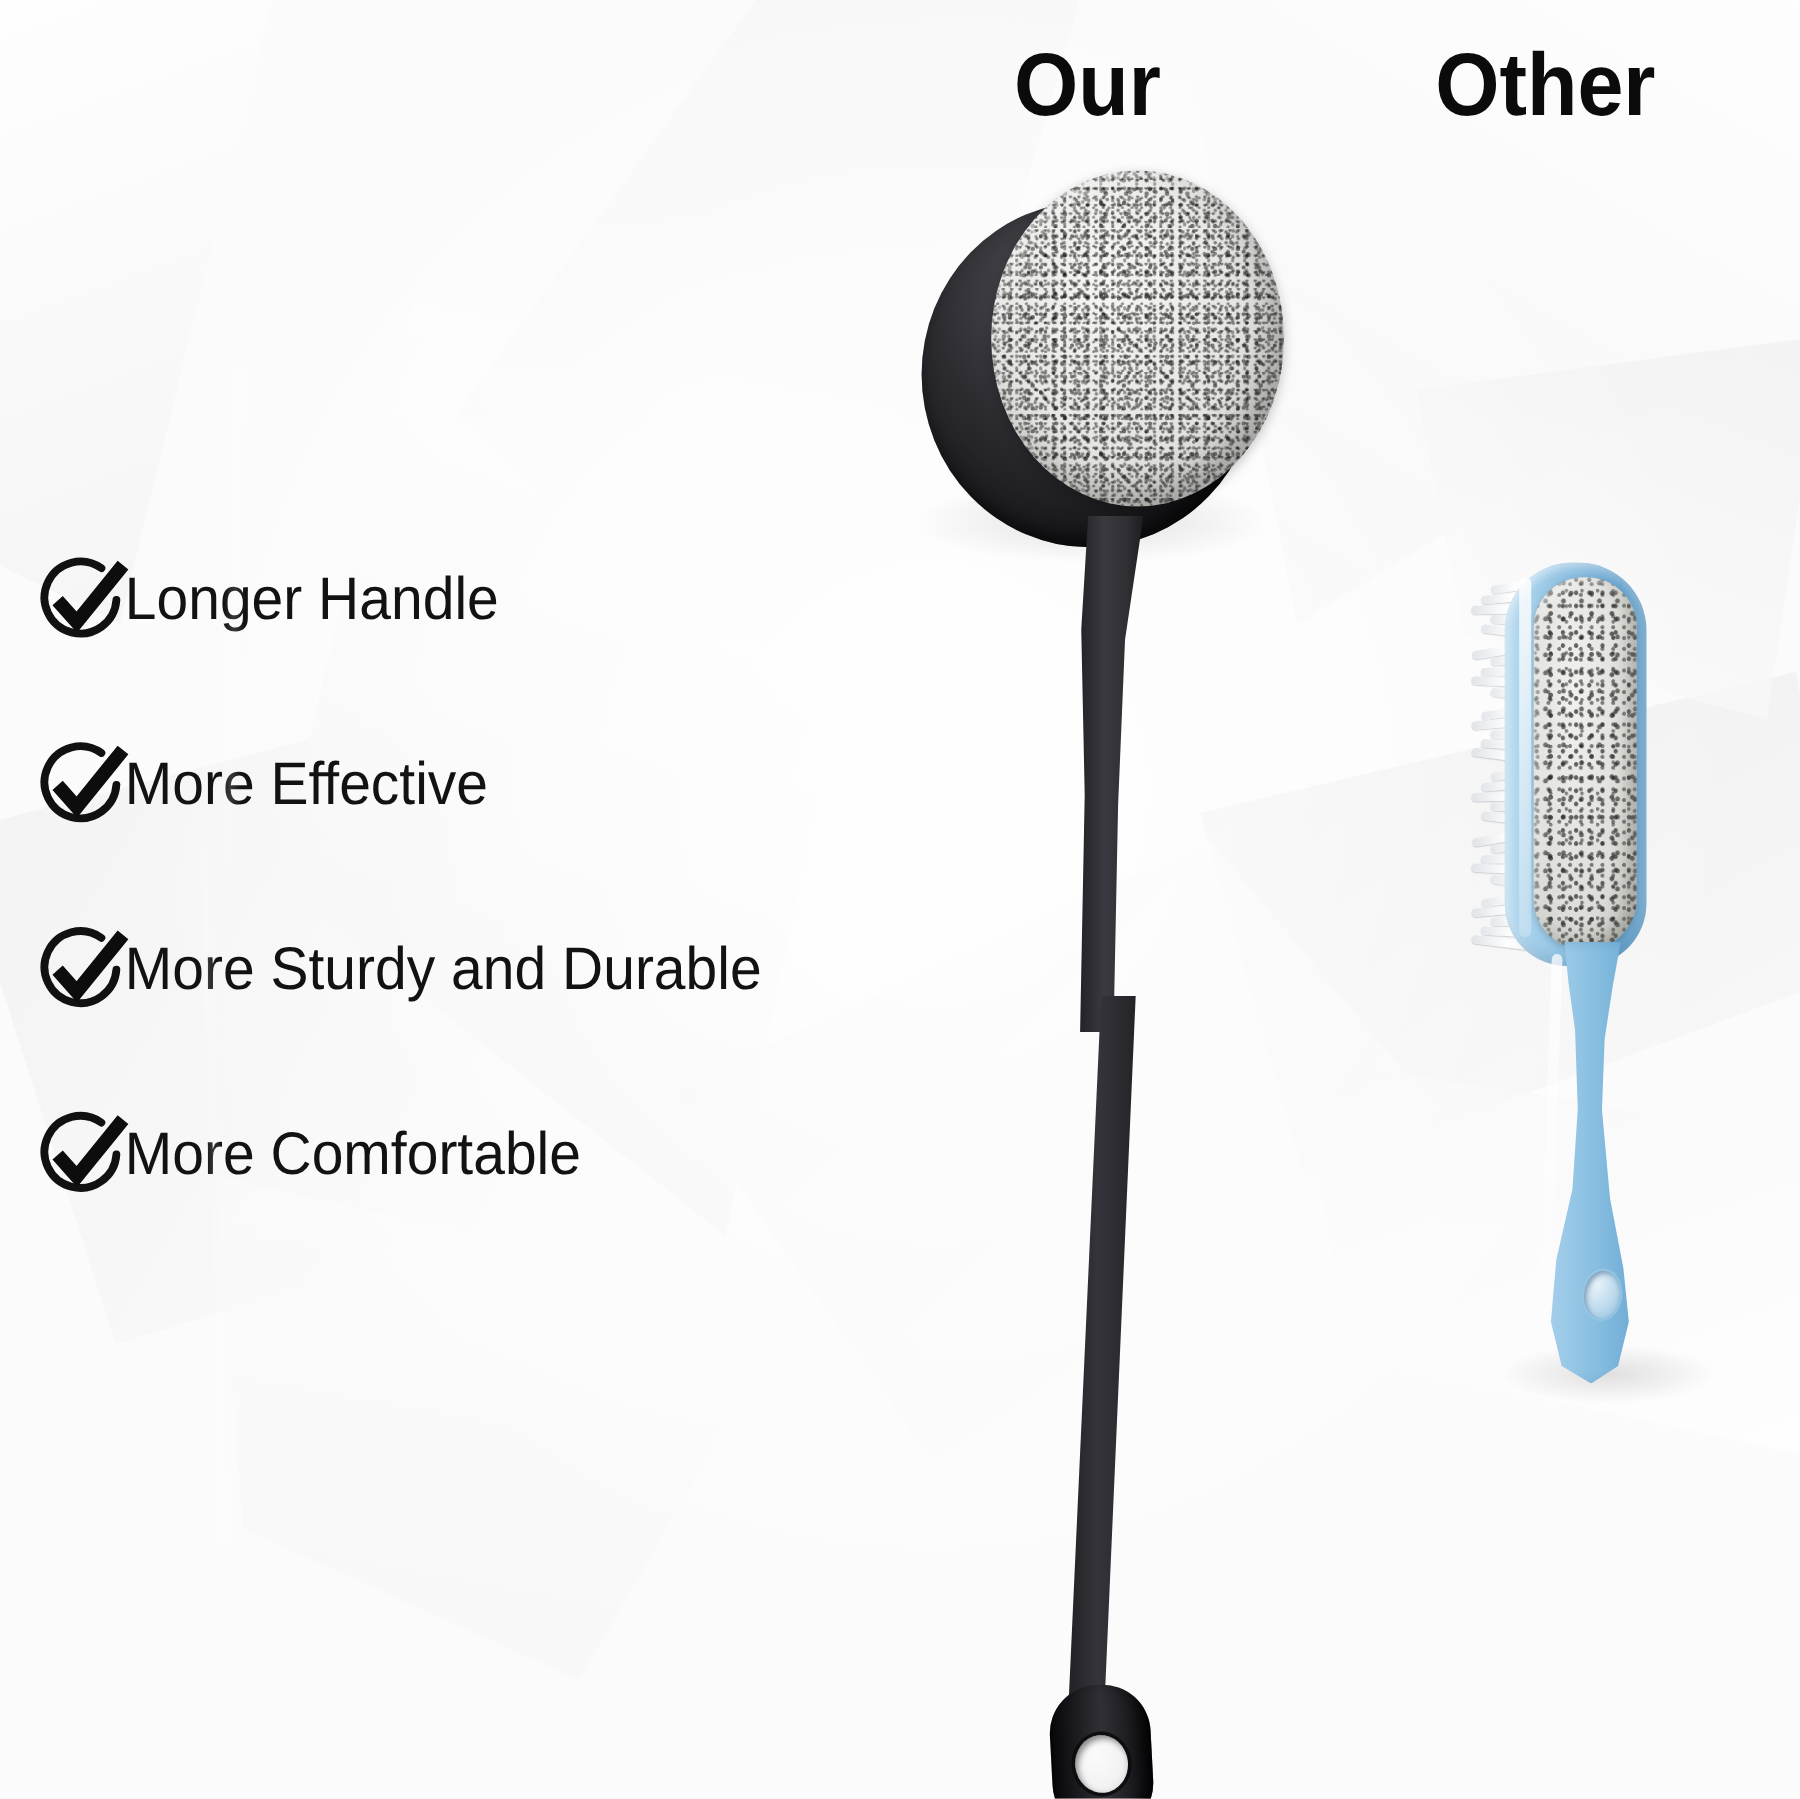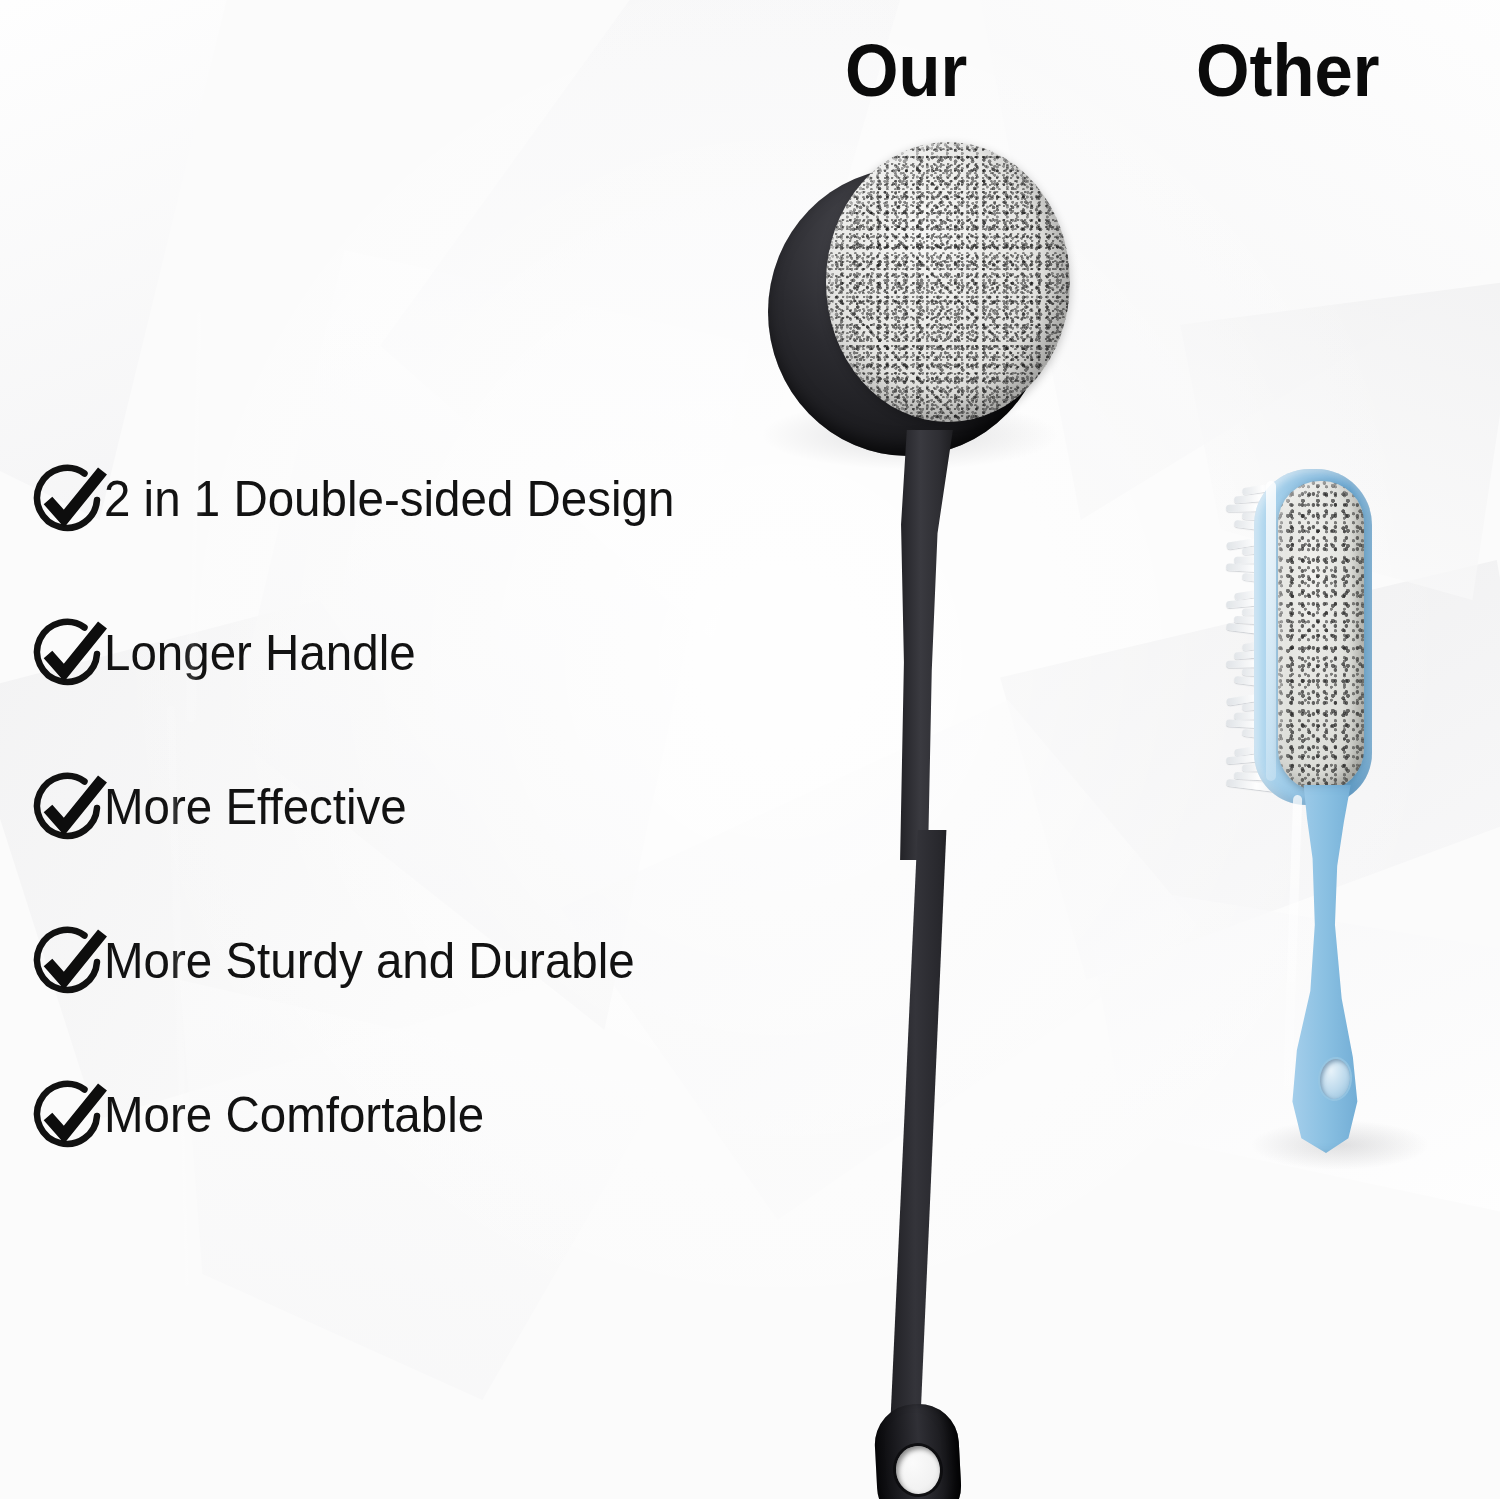--- a/index.html
+++ b/index.html
@@ -410,29 +410,20 @@
     <div class="facet f8"></div>
     <div class="facet f9"></div>
     <div class="facet f10"></div>
     <div class="vig"></div>
   </div>
 
   <div class="col-head" id="head-our">Our</div>
   <div class="col-head" id="head-other">Other</div>
 
   <div id="feature-list">
-      <div class="feature-row">
-        <span class="check-icon">
-<svg width="80" height="80" viewBox="0 0 80 80" aria-hidden="true">
-  <path d="M56.5 13.5 A30 30 0 1 0 69 40" fill="none" stroke="#111111" stroke-width="6.5" stroke-linecap="round"></path>
-  <path d="M20 40.5 L36 58.5 L74.5 11" fill="none" stroke="#0d0d0d" stroke-width="11.5" stroke-linecap="butt" stroke-linejoin="miter"></path>
-</svg>
-        </span>
-        <span class="feature-text">2 in 1 Double-sided Design</span>
-      </div>
       <div class="feature-row">
         <span class="check-icon">
 <svg width="80" height="80" viewBox="0 0 80 80" aria-hidden="true">
   <path d="M56.5 13.5 A30 30 0 1 0 69 40" fill="none" stroke="#111111" stroke-width="6.5" stroke-linecap="round"></path>
   <path d="M20 40.5 L36 58.5 L74.5 11" fill="none" stroke="#0d0d0d" stroke-width="11.5" stroke-linecap="butt" stroke-linejoin="miter"></path>
 </svg>
         </span>
         <span class="feature-text">Longer Handle</span>
       </div>
       <div class="feature-row">

